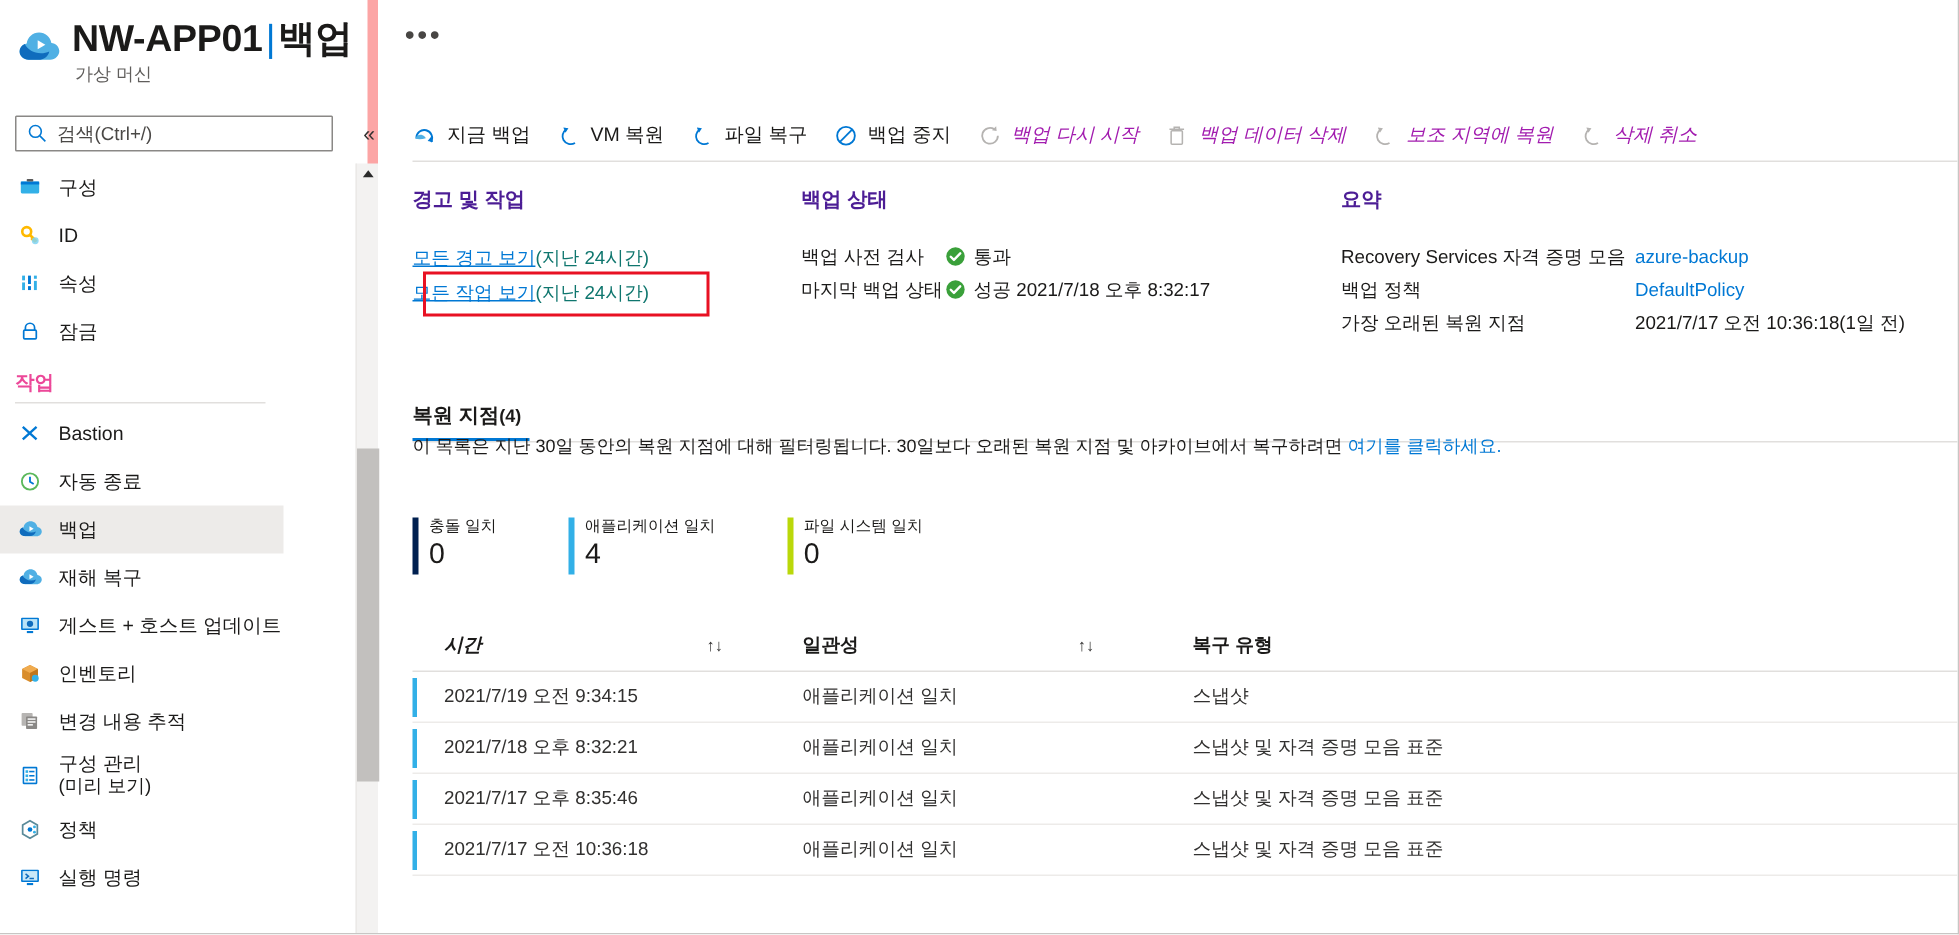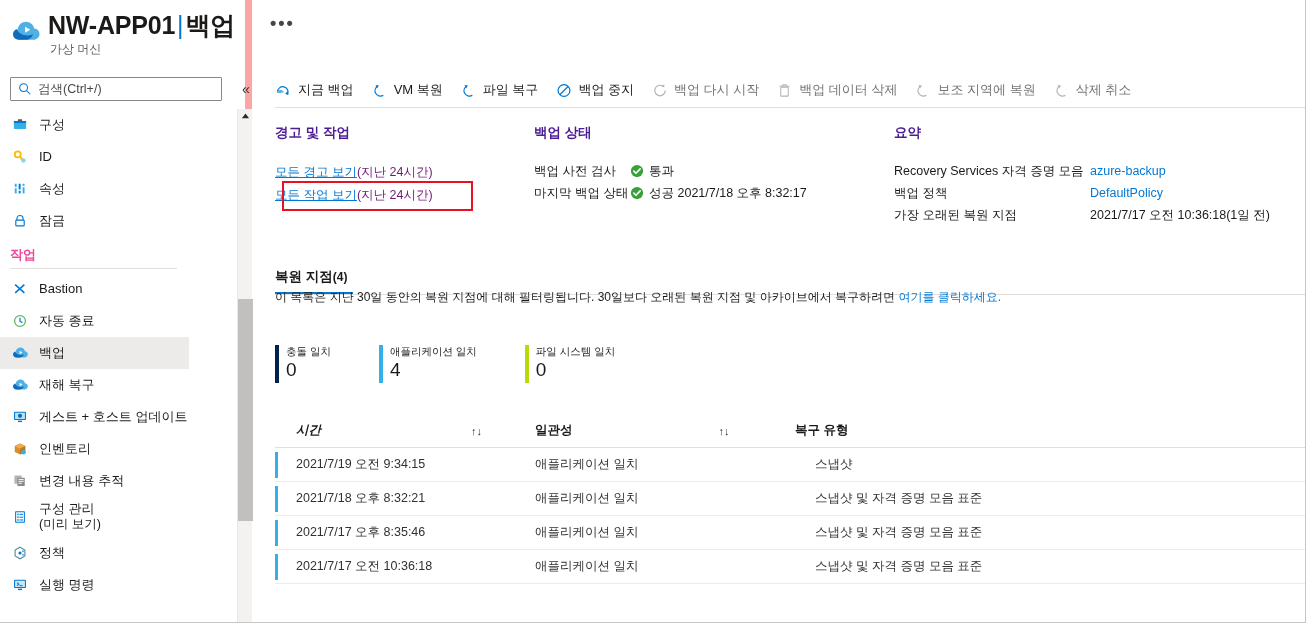--- a/index.html
+++ b/index.html
@@ -146,42 +146,42 @@
   #command-bar-divider {
     position: absolute; left: 22px; top: 107px;
     width: 1031px; height: 1px; background: #e1dfdd;
   }
   .cmd {
     display: flex; align-items: center;
     height: 30px; margin-right: 17px;
     font-size: 13px; color: #1b1a19;
     cursor: pointer; white-space: nowrap;
   }
-  .cmd.disabled { color: #737373; cursor: default; }
+  .cmd.disabled { color: #a21caf; cursor: default; font-style: italic; }
   .cmd-ico {
     width: 17px; height: 16px; margin-right: 6px;
     display: flex; align-items: center; justify-content: center;
   }
 
   
   .panel-title {
     font-size: 13.5px; font-weight: 700; color: #4c1d95;
   }
   #panel-alerts { position: absolute; left: 22px; top: 124px; width: 260px; }
   #panel-status { position: absolute; left: 281px; top: 124px; width: 335px; }
   #panel-summary { position: absolute; left: 641px; top: 124px; width: 410px; }
   .panel-body { margin-top: 18px; }
   .panel-line {
     display: flex; align-items: center;
     font-size: 12.5px; color: #1b1a19;
     height: 22px;
   }
   .link { color: #0078d4; cursor: pointer; }
   .link-underline { text-decoration: underline; }
-  .muted-paren { color: #701a75; }
+  .muted-paren { color: #0f766e; }
   #alert-link-1 { height: 24px; }
   #redbox {
     position: absolute; left: 29px; top: 181px;
     width: 191px; height: 30px;
     border: 2px solid #e81123;
     pointer-events: none;
   }
   .check-ico {
     width: 14px; height: 14px; margin: 0 5px 0 0;
     flex: 0 0 14px;
@@ -227,21 +227,21 @@
     font-size: 12.5px; color: #323130;
     border-bottom: 1px solid #edebe9;
     position: relative;
   }
   .row-accent {
     position: absolute; left: 0; top: 4px;
     width: 3px; height: 26px; background: #32b0e7;
   }
   .c-time { width: 260px; flex: 0 0 260px; padding-left: 21px; }
   .c-cons { width: 260px; flex: 0 0 260px; }
-  .c-type { flex: 1 1 auto; margin-left: 20px; }
+  .c-type { flex: 1 1 auto; }
   .sort-ico {
     display: inline-block; margin-left: 8px;
     color: #323130; font-size: 11px;
     cursor: pointer;
   }
   .head-cell-time { width: 260px; flex: 0 0 260px; padding-left: 21px; display:flex; align-items:center;font-style:italic; }
   .head-cell-time .lbl { }
   .head-cell-time .sort-ico { margin-left: 150px; }
   .head-cell-cons { width: 260px; flex: 0 0 260px; display:flex; align-items:center; }
   .head-cell-cons .sort-ico { margin-left: 146px; }

